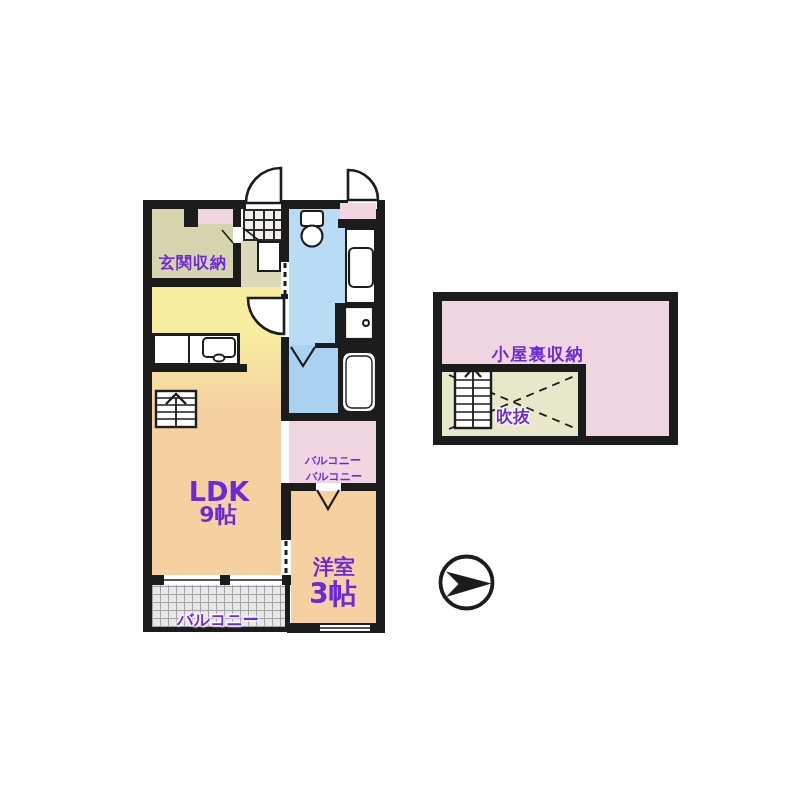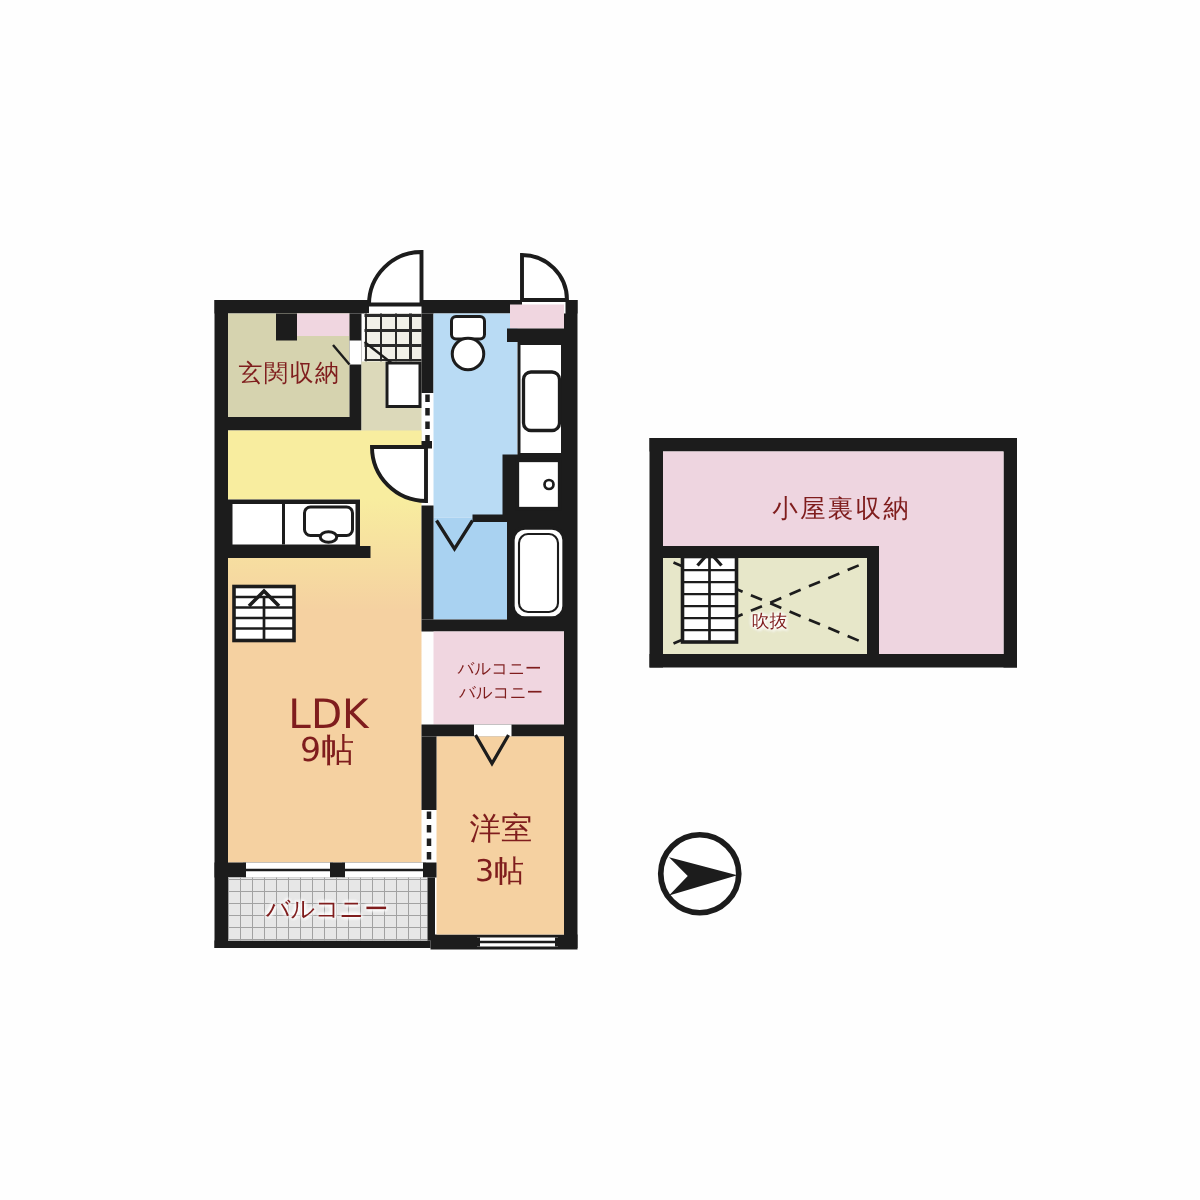--- a/index.html
+++ b/index.html
@@ -1,22 +1,22 @@
 <!DOCTYPE html>
 <html><head>
 <meta charset="utf-8">
 <style>
   html,body{margin:0;padding:0;background:#fff;}
   #stage{position:relative;width:800px;height:800px;background:#fefefe;overflow:hidden;
          font-family:"DejaVu Sans",sans-serif;}
   .wall{position:absolute;background:#1c1c1c;}
   .gap{position:absolute;background:#ffffff;}
   .room{position:absolute;}
-  .lbl{position:absolute;transform:translate(-50%,-50%);font-weight:normal;color:#7f1d1d;
-       white-space:nowrap;line-height:1;}
+  .lbl{position:absolute;transform:translate(-50%,-50%);font-weight:bold;color:#6d28d9;
+       white-space:nowrap;line-height:1;margin-top:14px;}
   .halo{text-shadow:0 0 3px #fff,0 0 3px #fff,0 0 3px #fff,1px 1px 2px #fff,-1px -1px 2px #fff;}
   .checker{background:
       repeating-linear-gradient(0deg,#2a2a2a 0 1.8px,transparent 1.8px 10px),
       repeating-linear-gradient(90deg,#2a2a2a 0 1.8px,transparent 1.8px 10px),
       #f1f0e8;}
   .bgrid{background:
       repeating-linear-gradient(0deg,#a2a2a2 0 1px,transparent 1px 8px),
       repeating-linear-gradient(90deg,#a2a2a2 0 1px,transparent 1px 8px),
       #e7e7e7;}
   .winframe{position:absolute;background:#fff;border-left:2px solid #1c1c1c;border-right:2px solid #1c1c1c;box-sizing:border-box;}
@@ -185,18 +185,18 @@
       <polygon points="446,571.5 491.5,583.5 446,597 458.5,584" fill="#1c1c1c"></polygon>
     </g>
   </svg>
 
   <div class="lbl" style="left:193px;top:249px;font-size:16px;letter-spacing:1px;">玄関収納</div>
   <div class="lbl" style="left:219px;top:477px;font-size:27px;">LDK</div>
   <div class="lbl" style="left:218px;top:501px;font-size:22px;">9帖</div>
   <div class="lbl" style="left:333px;top:446px;font-size:11px;">バルコニー</div>
   <div class="lbl" style="left:334px;top:462px;font-size:11px;">バルコニー</div>
   <div class="lbl" style="left:334px;top:553px;font-size:21px;">洋室</div>
-  <div class="lbl" style="left:333px;top:580px;font-size:20px;">3帖</div>
+  <div class="lbl" style="left:333px;top:580px;font-size:28px;">3帖</div>
   <div class="lbl halo" style="left:218px;top:606px;font-size:16px;">バルコニー</div>
-  <div class="lbl" style="left:561px;top:340px;font-size:17px;letter-spacing:1.5px;">小屋裏収納</div>
-  <div class="lbl halo" style="left:513px;top:414px;font-size:12px;">吹抜</div>
+  <div class="lbl" style="left:538px;top:340px;font-size:17px;letter-spacing:1.5px;">小屋裏収納</div>
+  <div class="lbl halo" style="left:513px;top:402px;font-size:17px;">吹抜</div>
 
 </div>
 
 </body></html>

